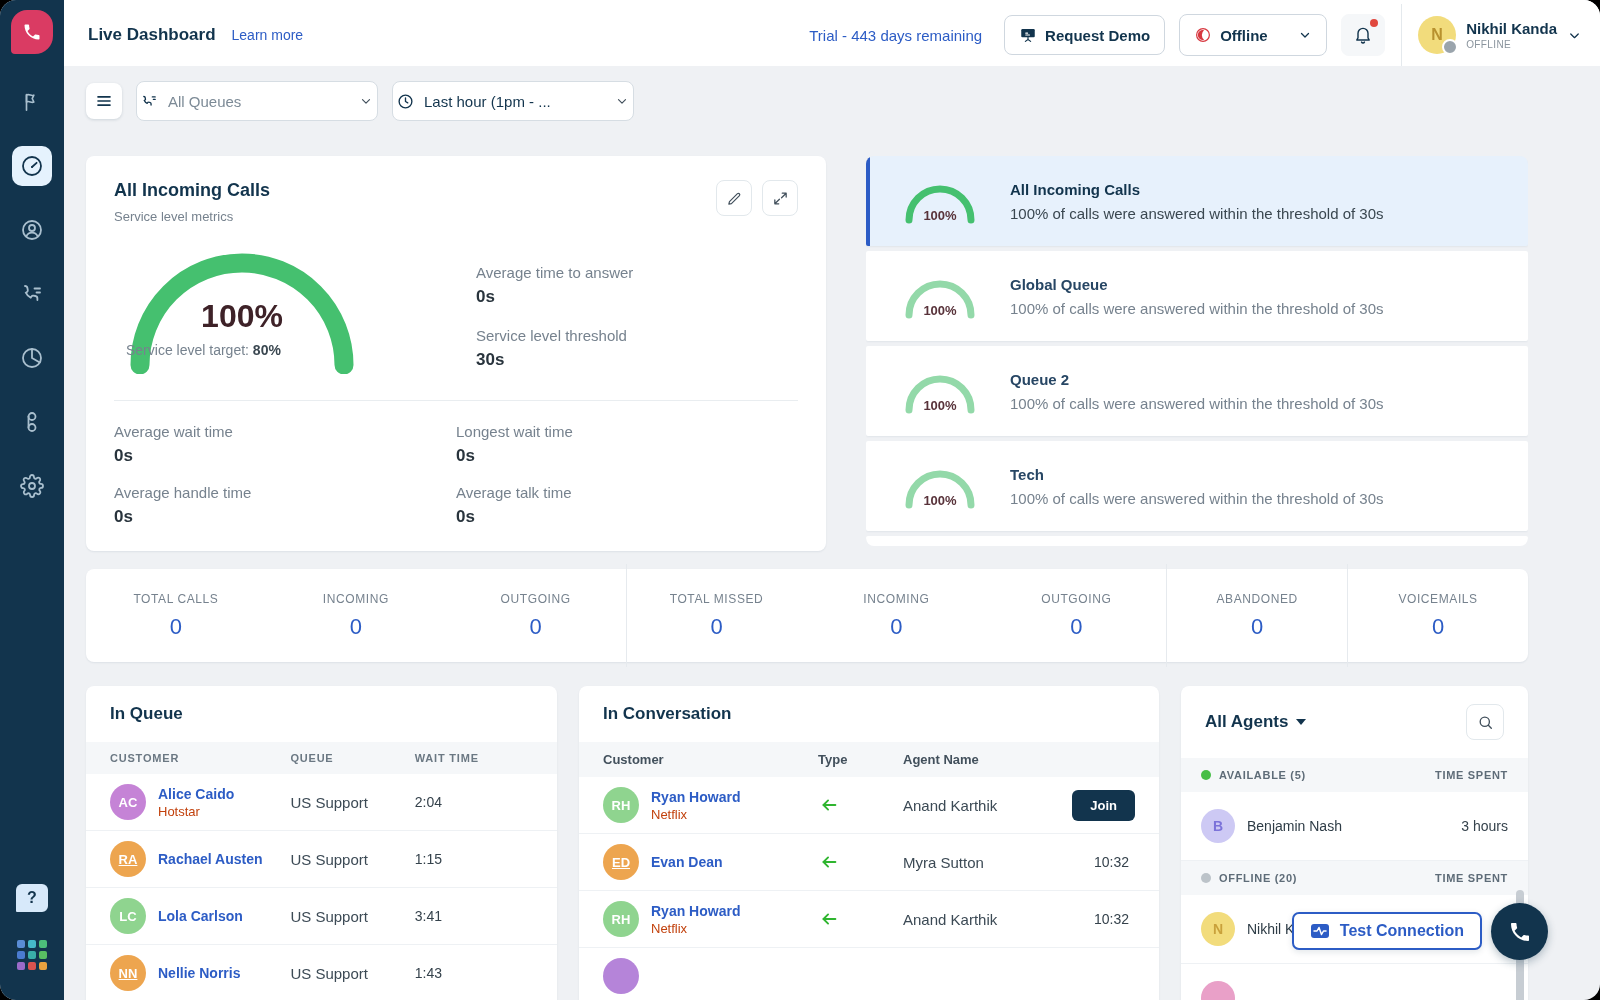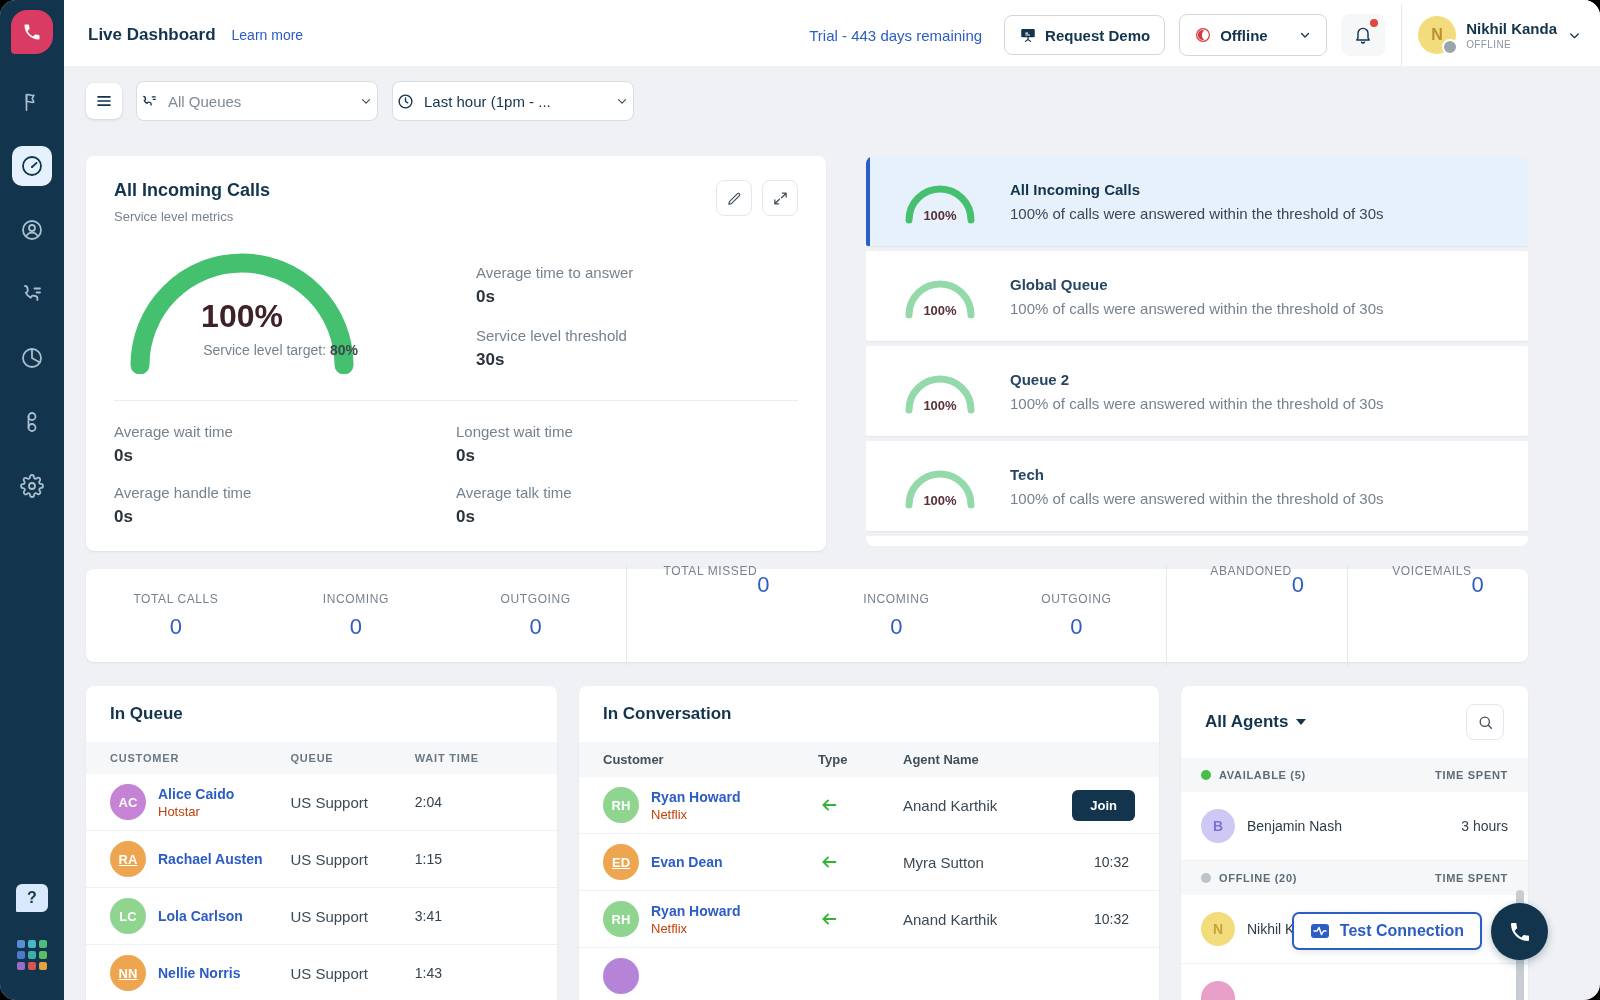--- a/index.html
+++ b/index.html
@@ -54,21 +54,21 @@
 
   .svc-card{padding:24px 28px;box-sizing:border-box;}
   .svc-head{display:flex;align-items:flex-start;}
   .svc-title{font-size:18px;font-weight:bold;color:#12344D;}
   .svc-sub{font-size:13px;color:#76828E;margin-top:8px;}
   .svc-actions{margin-left:auto;display:flex;gap:10px;}
   .icon-btn{width:36px;height:36px;background:#fff;border:1px solid #E2E8EC;border-radius:8px;display:flex;align-items:center;justify-content:center;cursor:pointer;}
   .gauge-row{display:flex;align-items:flex-end;margin-top:22px;}
   .big-gauge{position:relative;width:232px;height:128px;margin-left:12px;}
   .big-gauge .pct{position:absolute;left:0;right:0;top:52px;text-align:center;font-size:32px;font-weight:bold;color:#3E2228;}
-  .big-gauge .target{position:absolute;left:0;right:0;top:96px;text-align:right;font-size:14px;color:#76828E;}
+  .big-gauge .target{position:absolute;left:0;right:0;top:96px;text-align:left;font-size:14px;color:#76828E;}
   .big-gauge .target b{color:#3A4750;font-weight:600;}
   .gauge-metrics{margin-left:118px;margin-bottom:4px;}
   .gm-label{font-size:15px;color:#76828E;}
   .gm-value{font-size:17px;font-weight:600;color:#29343D;margin:6px 0 20px;}
   .svc-divider{height:1px;background:#E9EDF0;margin:26px 0 22px;}
   .metric-grid{display:grid;grid-template-columns:1fr 1fr;grid-row-gap:18px;}
   .metric-label{font-size:15px;color:#76828E;}
   .metric-value{font-size:17px;font-weight:600;color:#29343D;margin-top:6px;}
 
   
@@ -80,21 +80,21 @@
   .qi-text{margin-left:32px;}
   .qi-title{font-size:15px;font-weight:bold;color:#274664;}
   .queue-item.selected .qi-title{color:#12344D;}
   .qi-desc{font-size:15px;color:#76828E;margin-top:7px;}
   .queue-item.selected .qi-desc{color:#3A4750;}
   .queue-item.partial{height:22px;}
 
   
   .stats-card{margin-top:23px;height:93px;display:flex;align-items:center;}
   .stat-cell{flex:1;text-align:center;}
-  .stat-cell.div{border-left:1px solid #E6EAEE;height:103px;display:flex;flex-direction:row;justify-content:center;}
+  .stat-cell.div{border-left:1px solid #E6EAEE;height:103px;display:flex;flex-direction:column;justify-content:center;}
   .stat-cell{display:flex;flex-direction:column;justify-content:center;height:93px;}
   .stat-label{font-size:12px;color:#76828E;letter-spacing:.6px;}
   .stat-value{font-size:22px;color:#2C5CC5;margin-top:8px;}
 
   
   .bottom-grid{display:grid;grid-template-columns:471px 580px 1fr;gap:22px;margin-top:24px;}
   .bottom-grid .card{height:400px;overflow:hidden;display:flex;flex-direction:column;}
   .card-title-row{display:flex;align-items:center;padding:18px 24px;flex-shrink:0;}
   .card-title{font-size:17px;font-weight:bold;color:#12344D;}
   .caret-down{width:0;height:0;border-left:5px solid transparent;border-right:5px solid transparent;border-top:6px solid #12344D;margin-left:8px;display:inline-block;}

